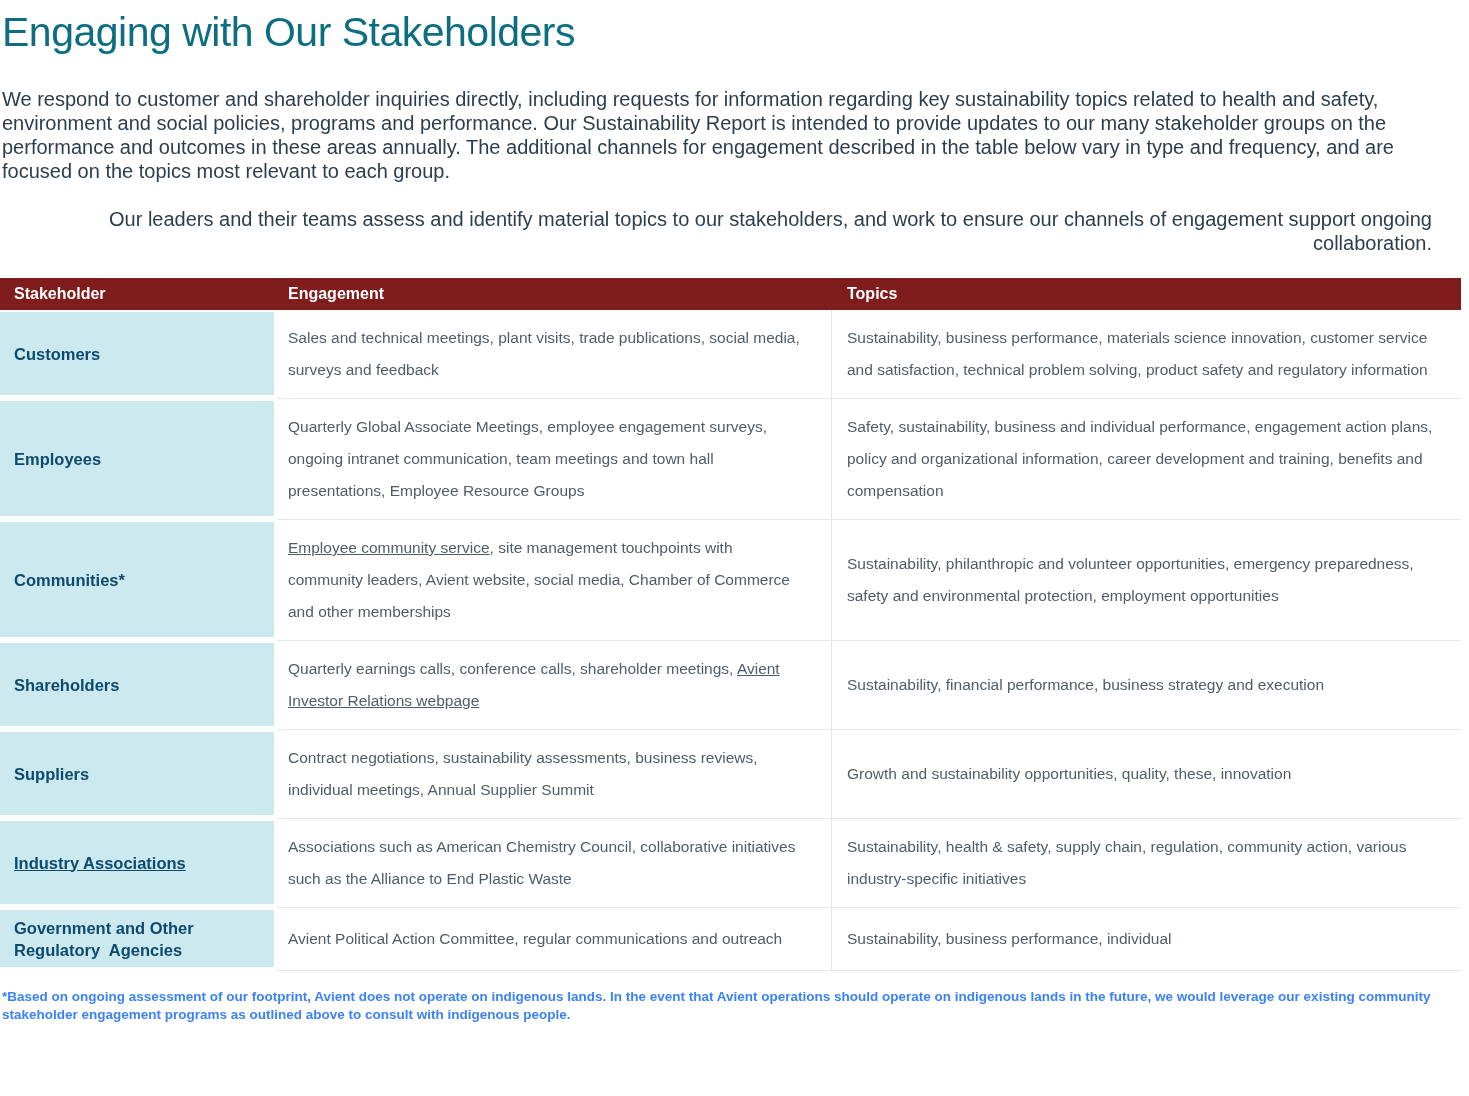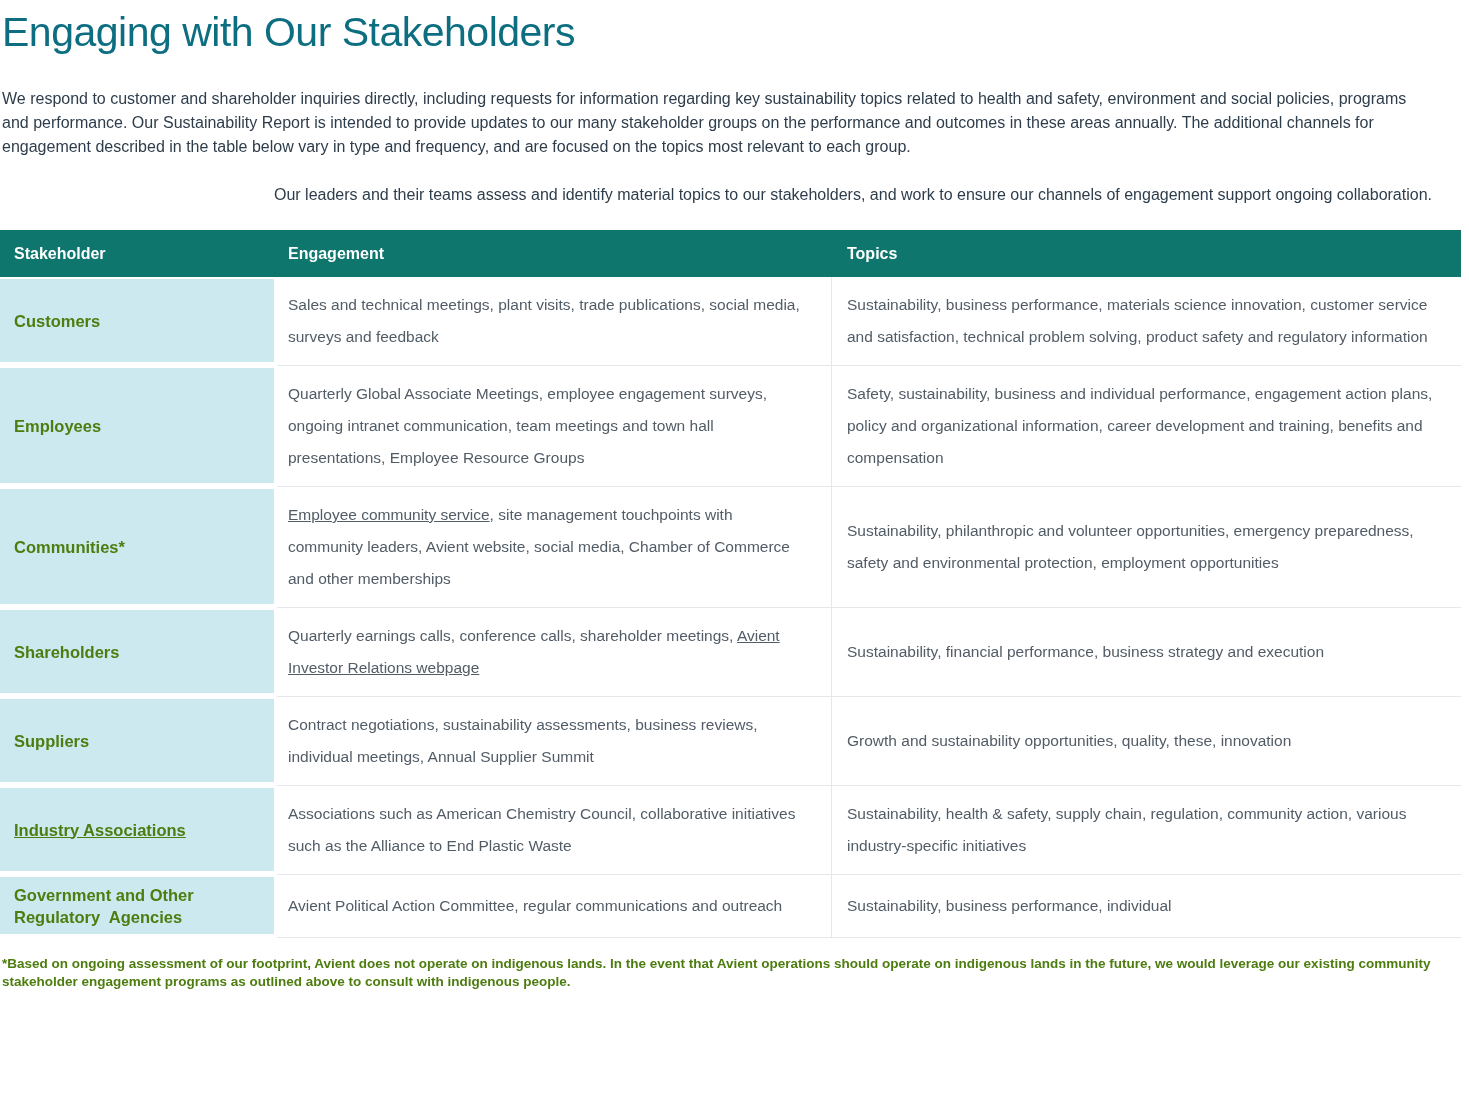--- a/index.html
+++ b/index.html
@@ -16,34 +16,34 @@
     font-size: 41px;
     line-height: 48px;
     font-weight: 400;
     letter-spacing: -0.5px;
     color: #0c6e80;
   }
 
   p.intro {
     margin: 0;
     margin-top: 31px;
-    font-size: 16px;
+    font-size: 20px;
     line-height: 24px;
     color: #2e3d4b;
     max-width: 1430px;
   }
   p.intro.second { margin-top: 24px; text-align: right; }
 
   .table { margin-top: 23px; margin-left: -2px; width: 1461px; }
 
   .thead {
     display: grid;
     grid-template-columns: 277px 555px 629px;
-    background: #0f766e;
-    height: 47px;
+    background: #7f1d1d;
+    height: 32px;
   }
   .th {
     color: #ffffff;
     font-size: 16px;
     font-weight: 700;
     display: flex;
     align-items: center;
   }
   .th.c1 { padding-left: 14px; }
   .th.c2 { padding-left: 11px; }
@@ -68,21 +68,21 @@
     font-size: 15.5px;
     line-height: 32px;
   }
   .cell-eng {
     border-right: 1px solid #e4e8ea;
     padding: 12px 28px 12px 11px;
   }
   .cell-top { padding: 12px 14px 12px 15px; }
 
   .stk-name {
-    color: #4d7c0f;
+    color: #0c4a6e;
     font-size: 16.5px;
     font-weight: 700;
     line-height: 22px;
     white-space: pre-wrap;
   }
   .stk-name.link { text-decoration: underline; cursor: pointer; }
 
   .cell-eng .link {
     text-decoration: underline;
     cursor: pointer;
@@ -97,21 +97,21 @@
   .trow:nth-child(5) .cell { min-height: 63px; }
   .trow:nth-child(6) .cell { min-height: 63px; }
   .trow:nth-child(7) .cell { min-height: 63px; }
 
   p.footnote {
     margin: 0;
     margin-top: 17px;
     font-size: 13.5px;
     line-height: 18px;
     font-weight: 700;
-    color: #4d7c0f;
+    color: #3b82f6;
     max-width: 1440px;
   }
 </style>
 </head>
 <body>
 
 <div class="page">
   <h1 class="title">Engaging with Our Stakeholders</h1>
 
   <p class="intro">We respond to customer and shareholder inquiries directly, including requests for information regarding key sustainability topics related to health and safety, environment and social policies, programs and performance. Our Sustainability Report is intended to provide updates to our many stakeholder groups on the performance and outcomes in these areas annually. The additional channels for engagement described in the table below vary in type and frequency, and are focused on the topics most relevant to each group.</p>

